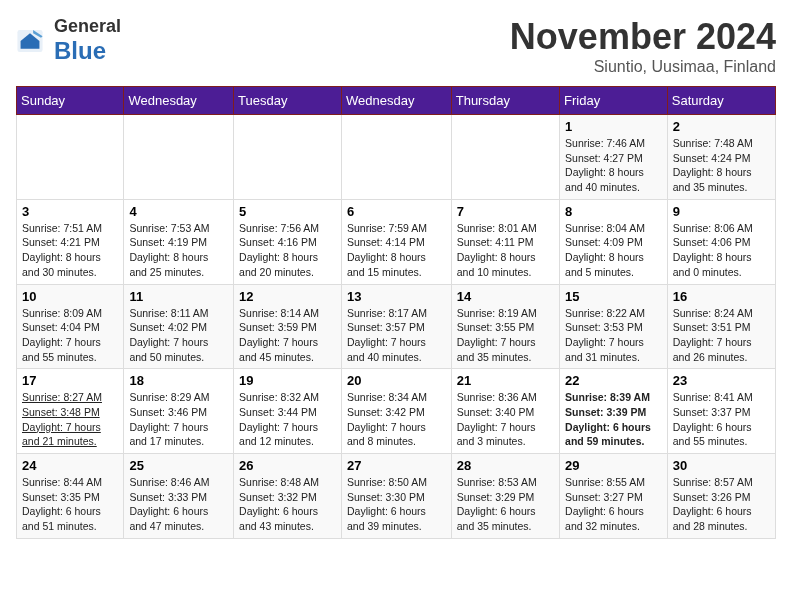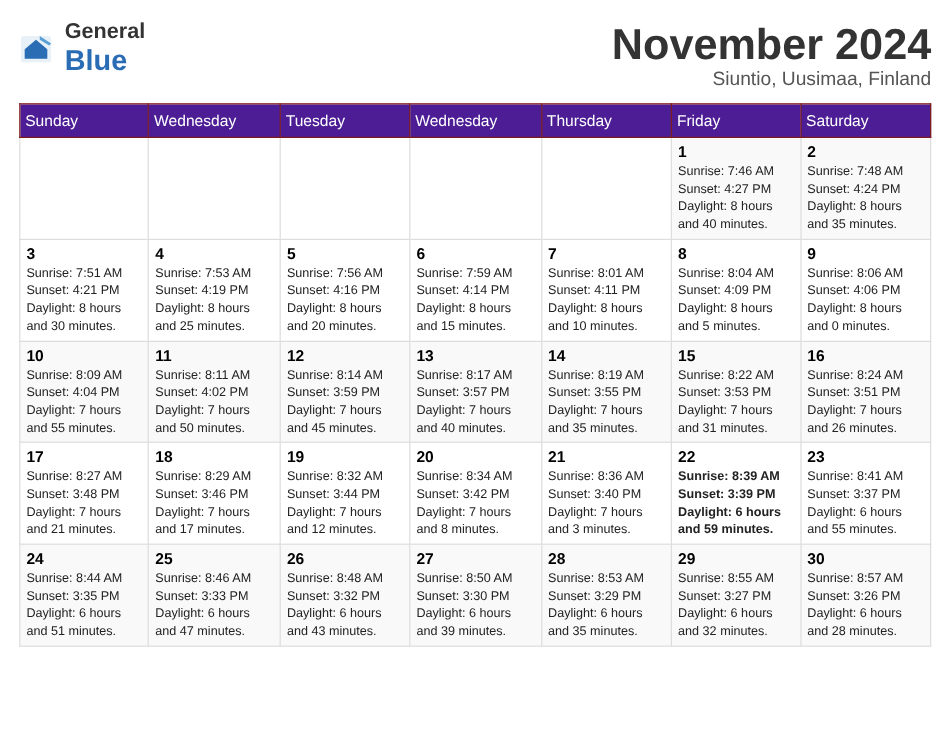--- a/index.html
+++ b/index.html
@@ -196,21 +196,21 @@
         <td>
           <div class="day-num">16</div>
           <div class="day-info" style="white-space: pre-line;">Sunrise: 8:24 AM
 Sunset: 3:51 PM
 Daylight: 7 hours and 26 minutes.</div>
         </td>
       </tr>
       <tr>
         <td>
           <div class="day-num">17</div>
-          <div class="day-info" style="white-space: pre-line;">Sunrise: 8:27 AM
+          <div class="day-info" style="white-space: pre-line; text-decoration: underline;">Sunrise: 8:27 AM
 Sunset: 3:48 PM
 Daylight: 7 hours and 21 minutes.</div>
         </td>
         <td>
           <div class="day-num">18</div>
           <div class="day-info" style="white-space: pre-line;">Sunrise: 8:29 AM
 Sunset: 3:46 PM
 Daylight: 7 hours and 17 minutes.</div>
         </td>
         <td>

